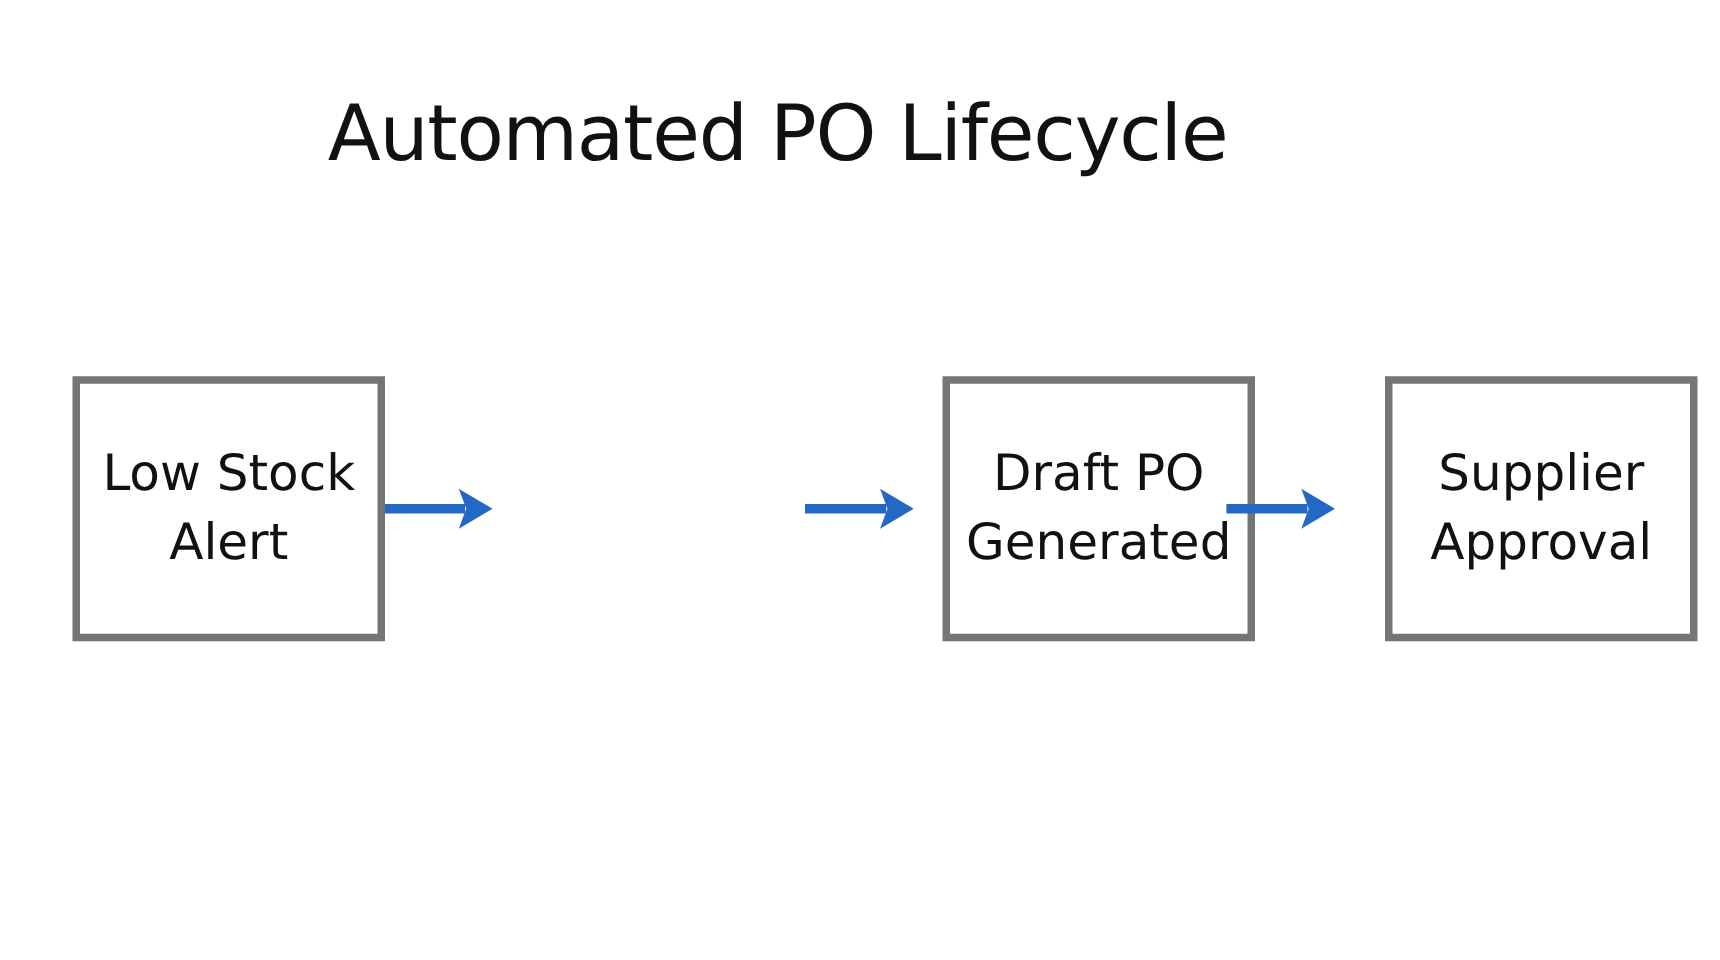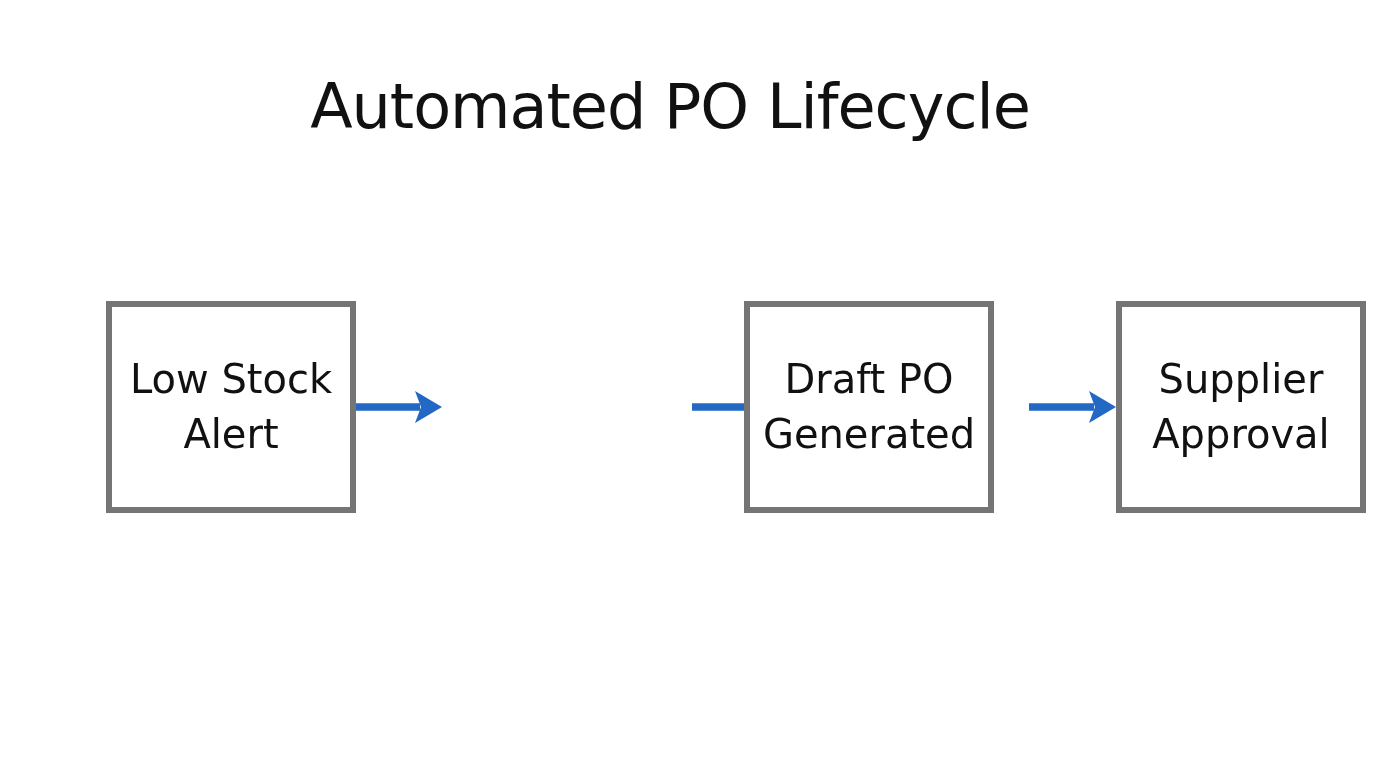--- a/index.html
+++ b/index.html
@@ -13,21 +13,20 @@
   html, body {
     width: 1376px; height: 768px;
     background: var(--background);
     font-family: "DejaVu Sans", "Liberation Sans", sans-serif;
     overflow: hidden;
   }
   .canvas {
     position: relative;
     width: 1244px; height: 768px;
     background: var(--background);
-    margin-left: 48px;
   }
   .title {
     position: absolute;
     top: 70px; left: 0;
     width: 100%;
     text-align: center;
     font-size: 62px;
     font-weight: 500;
     color: var(--text);
     letter-spacing: -1px;
@@ -46,22 +45,22 @@
   .flow-box .label {
     white-space: pre-line;
     text-align: center;
     font-size: 40px;
     font-weight: 500;
     line-height: 1.38;
     color: var(--text);
   }
   .box-1 { left: 58px; }
   .box-2 { left: 394px; }
-  .box-3 { left: 696px; }
-  .box-4 { left: 1068px; }
+  .box-3 { left: 754px; }
+  .box-4 { left: 1108px; }
   .flow-arrow {
     position: absolute;
     top: 387px;
     height: 40px;
     color: var(--arrow);
   }
   .arrow-1 { left: 308px; width: 86px; }
   .arrow-2 { left: 644px; width: 87px; }
   .arrow-3 { left: 981px; width: 87px; }
   .flow-arrow svg { display: block; width: 100%; height: 100%; }

